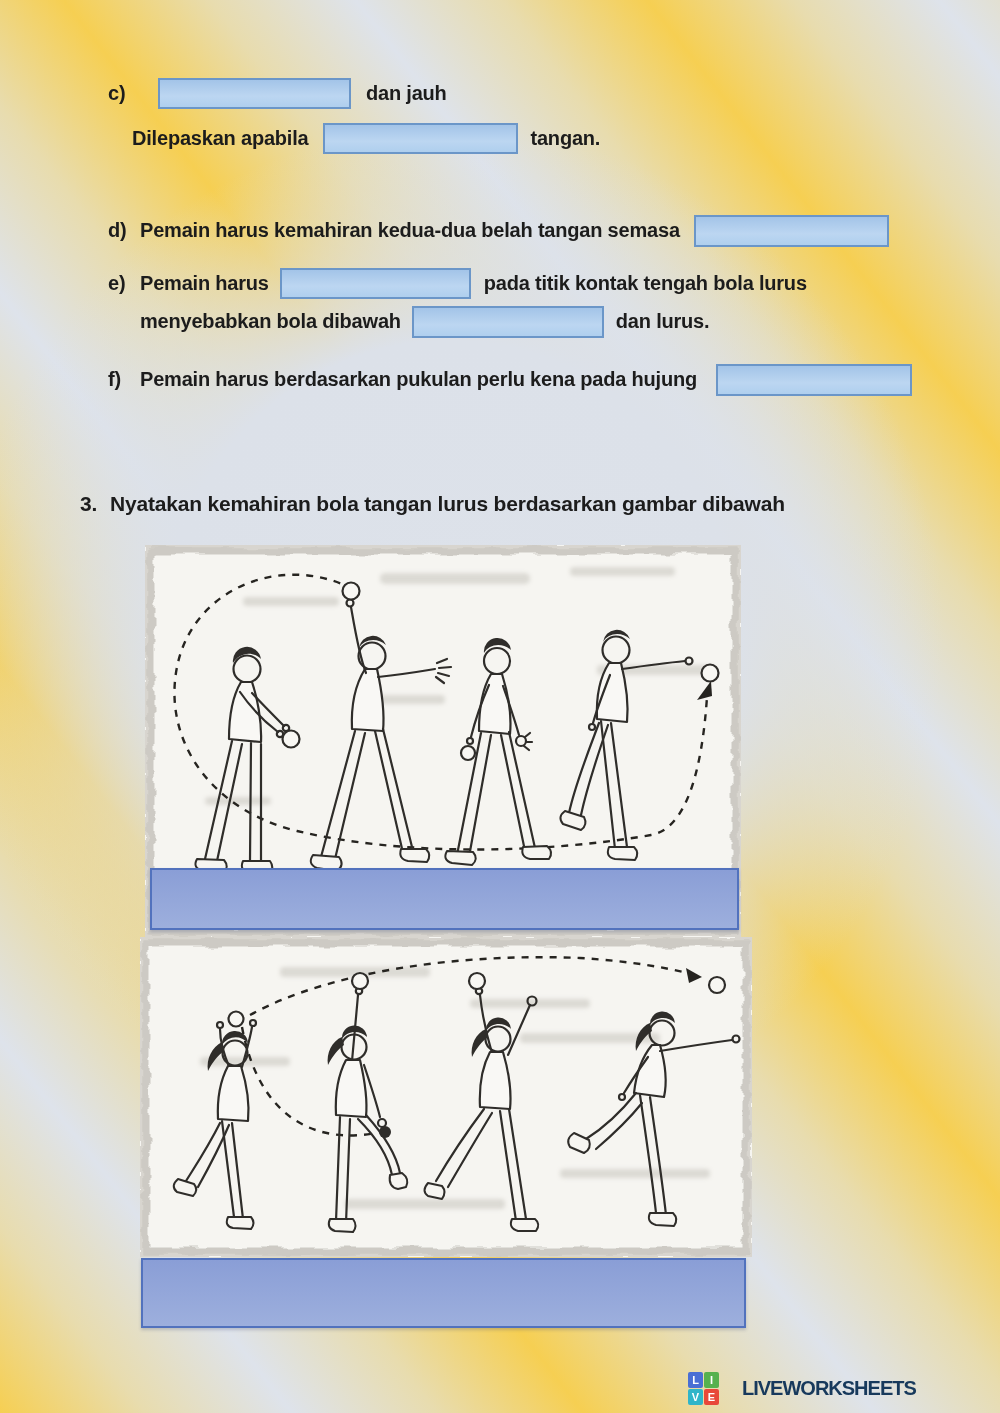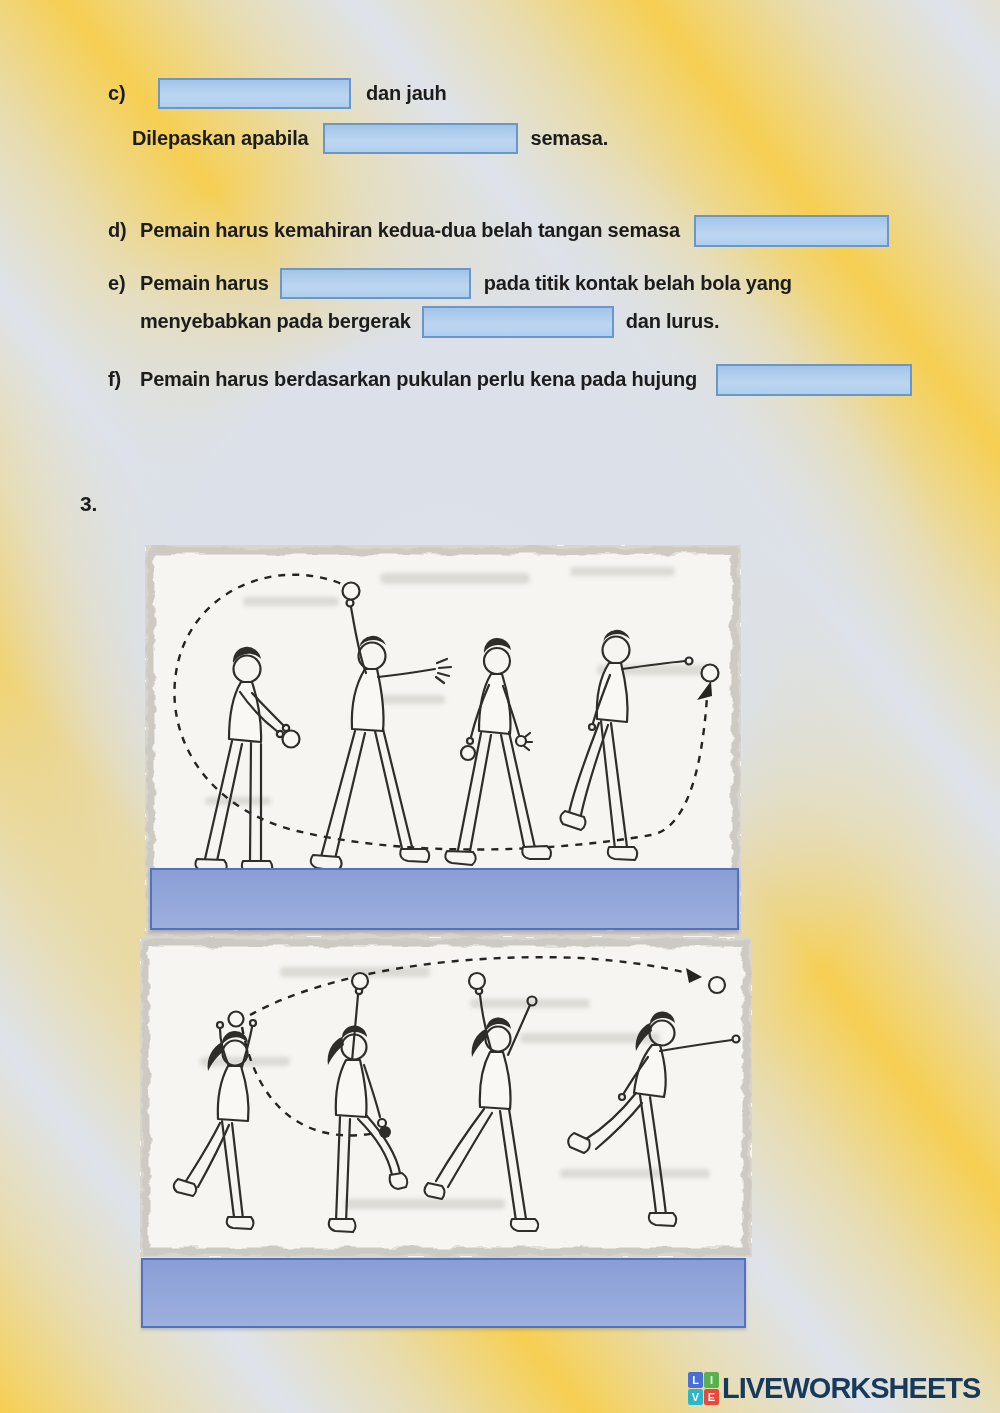--- a/index.html
+++ b/index.html
@@ -32,66 +32,67 @@
   .ball{fill:#f8f7f3;stroke:#2f2d2a;stroke-width:2.2;}
   .traj{stroke:#262420;stroke-width:2.4;fill:none;stroke-dasharray:7 7;}
   .smudge{fill:#aaa79e;opacity:.35;}
   .logo{position:absolute;left:688px;top:1372px;display:flex;align-items:center;gap:3px;}
   .logo-grid{display:grid;grid-template-columns:15px 15px;grid-auto-rows:16px;gap:1px;}
   .tile{color:#fff;font-size:11px;font-weight:700;display:flex;align-items:center;justify-content:center;border-radius:2px;line-height:1;}
   .tile-0{background:#4a6fd4;}
   .tile-1{background:#56b14e;}
   .tile-2{background:#2fb5c9;}
   .tile-3{background:#e8483a;}
-  .logo-text{font-size:29px;font-weight:700;color:#17395c;letter-spacing:-1px;}
+  .logo-text{font-size:20px;font-weight:700;color:#17395c;letter-spacing:-1px;margin-left:20px;}
 </style>
 </head>
 <body>
 
 <div class="page">
 
   <div class="row" style="left:108px;top:77px;height:32px;">
     <span class="qlabel">c)</span>
     <div class="blank" style="width:193px;height:31px;margin:0 15px 0 18px;"></div>
     <span>dan jauh</span>
   </div>
 
   <div class="row" style="left:132px;top:122px;height:32px;">
     <span>Dilepaskan apabila</span>
     <div class="blank" style="width:195px;height:31px;margin:0 12px 0 15px;"></div>
-    <span>semasa.</span>
+    <span>tangan.</span>
   </div>
 
   <div class="row" style="left:108px;top:214px;height:33px;">
     <span class="qlabel">d)</span>
     <span>Pemain harus kemahiran kedua-dua belah tangan semasa</span>
     <div class="blank" style="width:195px;height:32px;margin-left:14px;"></div>
   </div>
 
   <div class="row" style="left:108px;top:267px;height:32px;">
     <span class="qlabel">e)</span>
     <span>Pemain harus</span>
     <div class="blank" style="width:191px;height:31px;margin:0 13px 0 11px;"></div>
-    <span>pada titik kontak belah bola yang</span>
+    <span>pada titik kontak tengah bola lurus</span>
   </div>
 
   <div class="row" style="left:140px;top:305px;height:33px;">
-    <span>menyebabkan pada bergerak</span>
+    <span>menyebabkan bola dibawah</span>
     <div class="blank" style="width:192px;height:32px;margin:0 12px 0 11px;"></div>
     <span>dan lurus.</span>
   </div>
 
   <div class="row" style="left:108px;top:363px;height:33px;">
     <span class="qlabel">f)</span>
     <span>Pemain harus berdasarkan pukulan perlu kena pada hujung</span>
     <div class="blank" style="width:196px;height:32px;margin-left:19px;"></div>
   </div>
 
   <div class="row" style="left:80px;top:491px;height:26px;font-size:21px;">
     <span class="qlabel" style="width:30px;flex-basis:30px;">3.</span>
+    <span>Nyatakan kemahiran bola tangan lurus berdasarkan gambar dibawah</span>
   </div>
 
   <div class="scan" style="left:145px;top:545px;">
     <svg viewBox="0 0 596 392" width="596" height="392" role="img" aria-label="Lakaran empat budak lelaki melakukan balingan bola dengan lintasan bergaris putus">
       <defs>
         <filter id="r1" x="-10%" y="-10%" width="120%" height="120%">
           <feTurbulence type="fractalNoise" baseFrequency="0.035 0.09" numOctaves="2" seed="7" result="n"></feTurbulence>
           <feDisplacementMap in="SourceGraphic" in2="n" scale="9"></feDisplacementMap>
         </filter>
         <filter id="b1" x="-60%" y="-60%" width="220%" height="220%">

